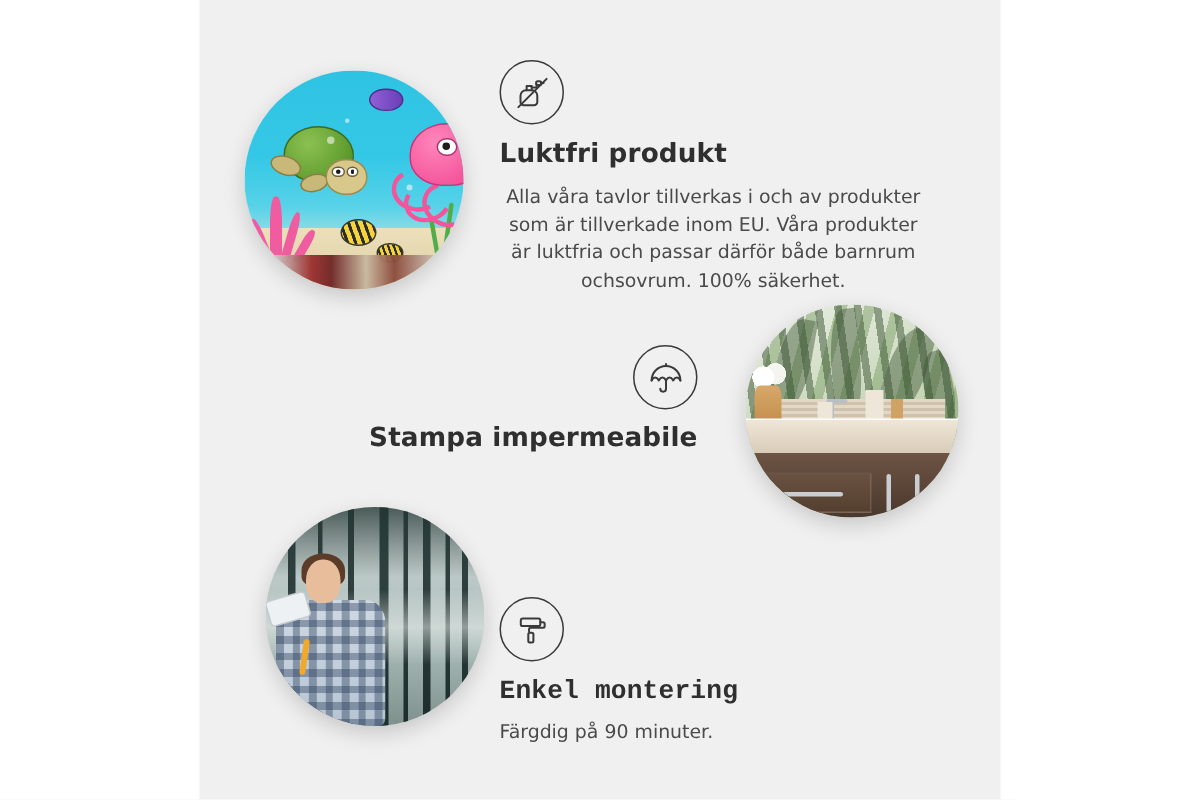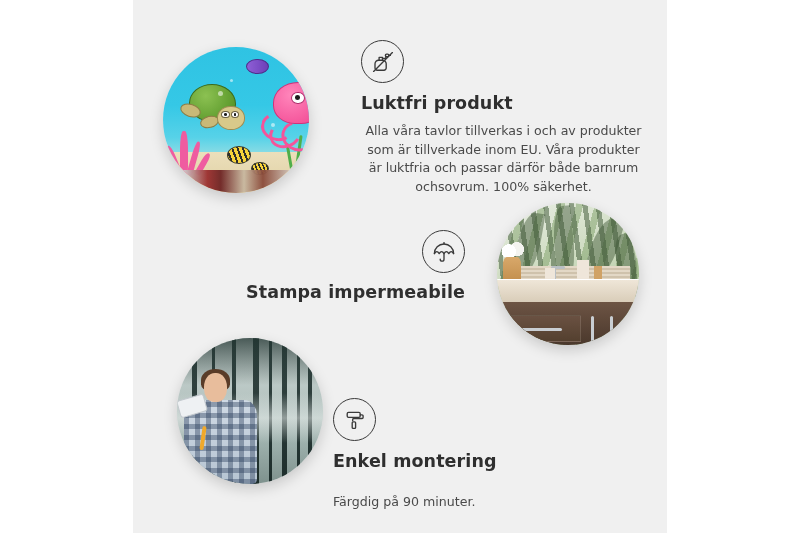--- a/index.html
+++ b/index.html
@@ -39,34 +39,34 @@
     line-height:1.25;
   }
   .feature p{
     margin:0;
     font-size:12.6px;
     line-height:1.48;
     color:#4a4a4a;
   }
 
   
-  #feature-odourless{left:333px;top:40px;width:300px;margin-left:28px;}
+  #feature-odourless{left:333px;top:40px;width:300px;}
   #feature-odourless .icon-wrap{margin-bottom:10px;}
   #feature-odourless h3{margin-bottom:7px;}
   #feature-odourless p{width:285px;text-align:center;}
 
   
   #feature-waterproof{left:190px;top:230px;width:275px;text-align:right;}
   #feature-waterproof .icon-wrap{margin-left:auto;margin-bottom:9px;}
   #feature-waterproof h3{margin-bottom:17px;}
 
   
   #feature-assembly{left:333px;top:398px;width:300px;}
   #feature-assembly .icon-wrap{margin-bottom:10px;}
-  #feature-assembly h3{margin-bottom:20px;}
+  #feature-assembly h3{margin-bottom:6px;font-family:Liberation Mono, monospace;}
 
   
   .photo{
     position:absolute;
     border-radius:50%;
     overflow:hidden;
     box-shadow:0 5px 14px rgba(0,0,0,.17);
   }
   .photo .inner{position:absolute;inset:0;}
 

